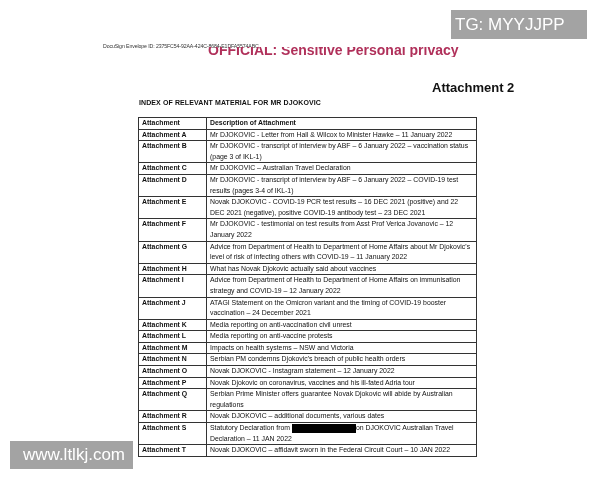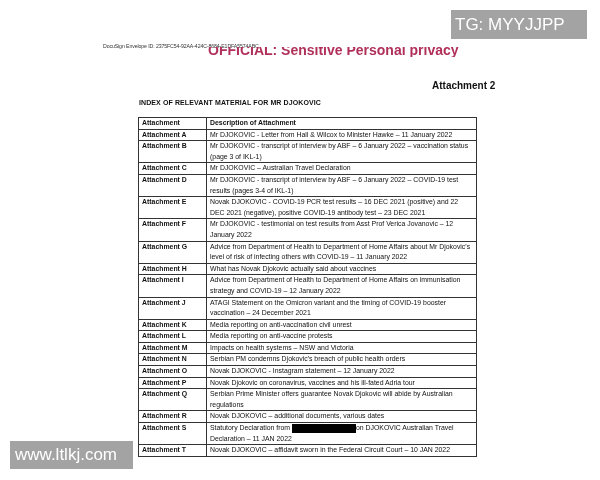--- a/index.html
+++ b/index.html
@@ -1,29 +1,29 @@
 <!DOCTYPE html>
 <html><head>
 <meta charset="utf-8">
 <style>
   html, body { margin:0; padding:0; }
   body { width:600px; height:480px; background:#ffffff; position:relative; overflow:hidden; font-family:"Liberation Sans", sans-serif; }
   .envelope { position:absolute; left:103px; top:43px; font-size:5.2px; color:#333; letter-spacing:-0.1px; white-space:nowrap; }
   .official { position:absolute; left:208px; top:47px; font-size:14px; font-weight:bold; color:#b0305a; white-space:nowrap; line-height:14px; height:10px; overflow:hidden; }
   .official span { position:relative; top:-4px;text-align:center; }
-  .att2 { position:absolute; left:432px; top:80px; font-size:10px; font-weight:bold; color:#111; white-space:nowrap; }
+  .att2 { position:absolute; left:432px; top:80px; font-size:13px; font-weight:bold; color:#111; white-space:nowrap; }
   .index-title { position:absolute; left:139px; top:99px; font-size:7px; font-weight:bold; color:#111; white-space:nowrap; letter-spacing:0.1px; }
   table.idx { position:absolute; left:138px; top:117px; width:339px; border-collapse:collapse; font-size:6.9px; color:#111; table-layout:fixed; }
   table.idx td, table.idx th { border:0.8px solid #333; padding:0 3px; line-height:10.6px; vertical-align:top; text-align:left; }
   table.idx th { font-weight:bold; }
   table.idx td.att { font-weight:bold; white-space:nowrap; }
   col.c1 { width:68px; }
   .redact { display:inline-block; width:64px; height:9px; background:#000; vertical-align:middle; }
   .wm-tr { position:absolute; left:451px; top:10px; width:136px; height:29px; background:#a3a3a3; color:#fff; font-size:17px; line-height:29px; padding-left:4px; box-sizing:border-box; white-space:nowrap; }
-  .wm-bl { position:absolute; left:10px; top:441px; width:123px; height:28px; background:#a3a3a3; color:#fff; font-size:17px; line-height:28px; padding-left:5px; box-sizing:border-box; white-space:nowrap; }
+  .wm-bl { position:absolute; left:10px; top:441px; width:123px; height:28px; background:#a3a3a3; color:#fff; font-size:17px; line-height:28px; padding-left:5px; box-sizing:border-box; white-space:nowrap;text-align:center; }
 </style>
 </head>
 <body>
 
 <div class="envelope">DocuSign Envelope ID: 2375FC54-92AA-424C-8684-E1DFA5574ABC</div>
 <div class="official"><span>OFFICIAL: Sensitive Personal privacy</span></div>
 <div class="att2">Attachment 2</div>
 <div class="index-title">INDEX OF RELEVANT MATERIAL FOR MR DJOKOVIC</div>
 
 <table class="idx">

